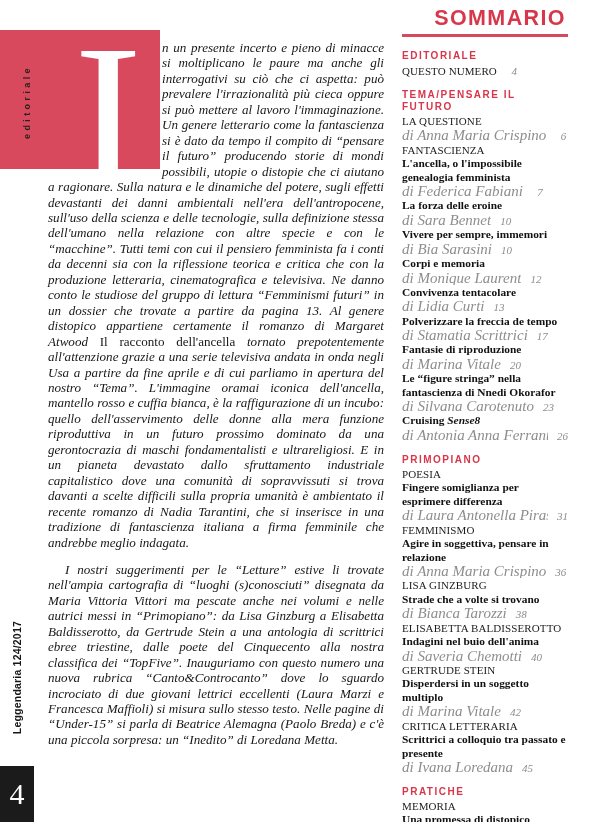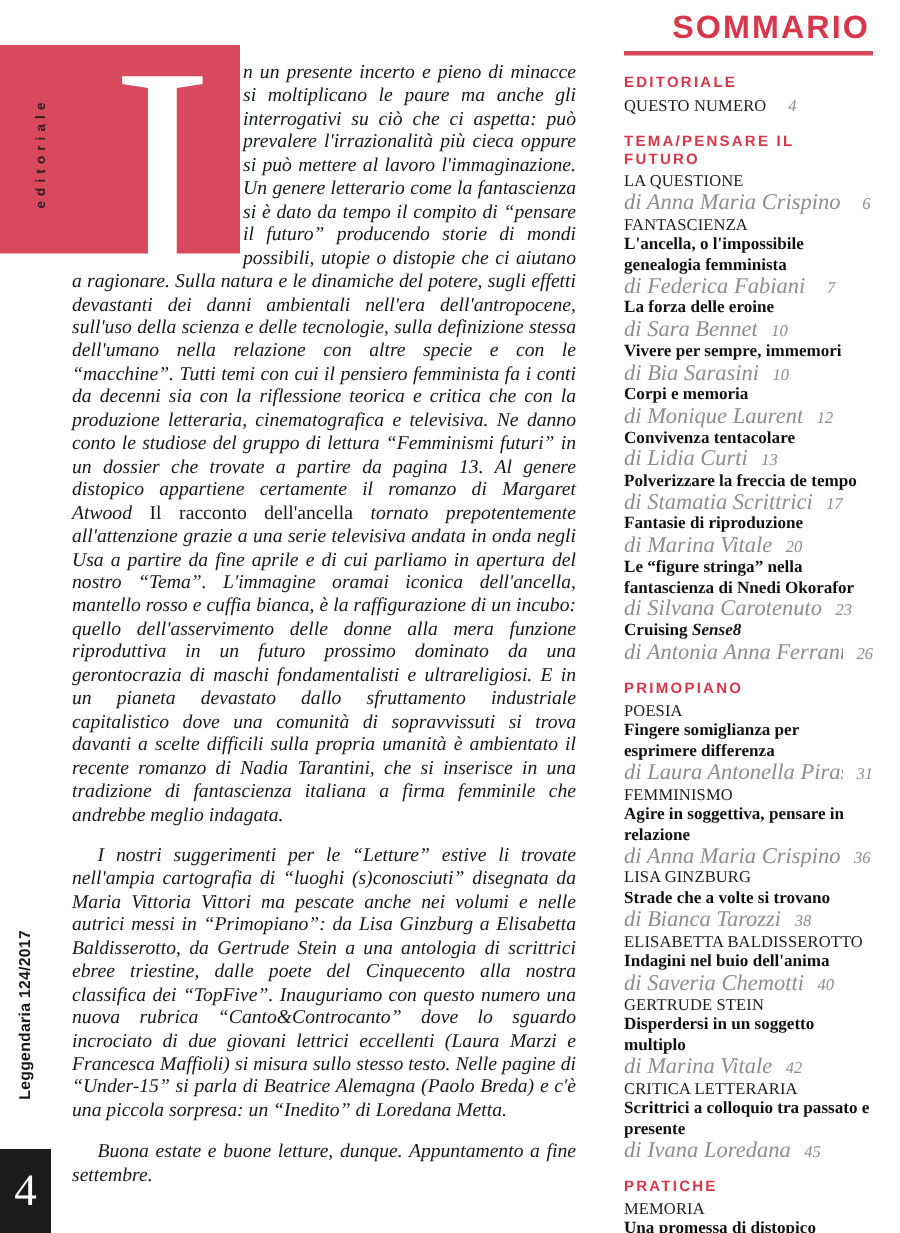--- a/index.html
+++ b/index.html
@@ -124,21 +124,21 @@
     shape-outside: margin-box;
     margin: 0;
   }
   .article .roman {
     font-style: normal;
   }
 
   
   .toc {
     position: absolute;
-    left: 416px;
+    left: 402px;
     top: 0;
     width: 166px;
     height: 822px;
   }
   .toc-title {
     font-family: "Liberation Sans", sans-serif;
     font-weight: bold;
     font-size: 21.5px;
     letter-spacing: 1.4px;
     color: #d8364a;
@@ -226,21 +226,20 @@
   <div class="editoriale-label">
     <span>editoriale</span>
   </div>
   <div class="dropcap">I</div>
 </div>
 
 <div class="article">
   <div class="shape"></div>
   <p><span>n un presente incerto e pieno di minacce si moltiplicano le paure ma anche gli interrogativi su ciò che ci aspetta: può prevalere l'irrazionalità più cieca oppure si può mettere al lavoro l'immaginazione. Un genere letterario come la fantascienza si è dato da tempo il compito di “pensare il futuro” producendo storie di mondi possibili, utopie o distopie che ci aiutano a ragionare. Sulla natura e le dinamiche del potere, sugli effetti devastanti dei danni ambientali nell'era dell'antropocene, sull'uso della scienza e delle tecnologie, sulla definizione stessa dell'umano nella relazione con altre specie e con le “macchine”. Tutti temi con cui il pensiero femminista fa i conti da decenni sia con la riflessione teorica e critica che con la produzione letteraria, cinematografica e televisiva. Ne danno conto le studiose del gruppo di lettura “Femminismi futuri” in un dossier che trovate a partire da pagina 13. Al genere distopico appartiene certamente il romanzo di Margaret Atwood </span><span class="roman">Il racconto dell'ancella</span><span> tornato prepotentemente all'attenzione grazie a una serie televisiva andata in onda negli Usa a partire da fine aprile e di cui parliamo in apertura del nostro “Tema”. L'immagine oramai iconica dell'ancella, mantello rosso e cuffia bianca, è la raffigurazione di un incubo: quello dell'asservimento delle donne alla mera funzione riproduttiva in un futuro prossimo dominato da una gerontocrazia di maschi fondamentalisti e ultrareligiosi. E in un pianeta devastato dallo sfruttamento industriale capitalistico dove una comunità di sopravvissuti si trova davanti a scelte difficili sulla propria umanità è ambientato il recente romanzo di Nadia Tarantini, che si inserisce in una tradizione di fantascienza italiana a firma femminile che andrebbe meglio indagata.</span></p>
   <p class="indent">I nostri suggerimenti per le “Letture” estive li trovate nell'ampia cartografia di “luoghi (s)conosciuti” disegnata da Maria Vittoria Vittori ma pescate anche nei volumi e nelle autrici messi in “Primopiano”: da Lisa Ginzburg a Elisabetta Baldisserotto, da Gertrude Stein a una antologia di scrittrici ebree triestine, dalle poete del Cinquecento alla nostra classifica dei “TopFive”. Inauguriamo con questo numero una nuova rubrica “Canto&amp;Controcanto” dove lo sguardo incrociato di due giovani lettrici eccellenti (Laura Marzi e Francesca Maffioli) si misura sullo stesso testo. Nelle pagine di “Under-15” si parla di Beatrice Alemagna (Paolo Breda) e c'è una piccola sorpresa: un “Inedito” di Loredana Metta.</p>
-  <p class="indent">Buona estate e buone letture, dunque. Appuntamento a fine settembre.</p>
 </div>
 
 <div class="toc">
   <div class="toc-title">SOMMARIO</div>
   <div class="toc-rule"></div>
   <div id="toc-sections">
       <div class="toc-section">
         <div class="section-head">EDITORIALE</div>
         <div class="entry">
           <div class="entry-line">

